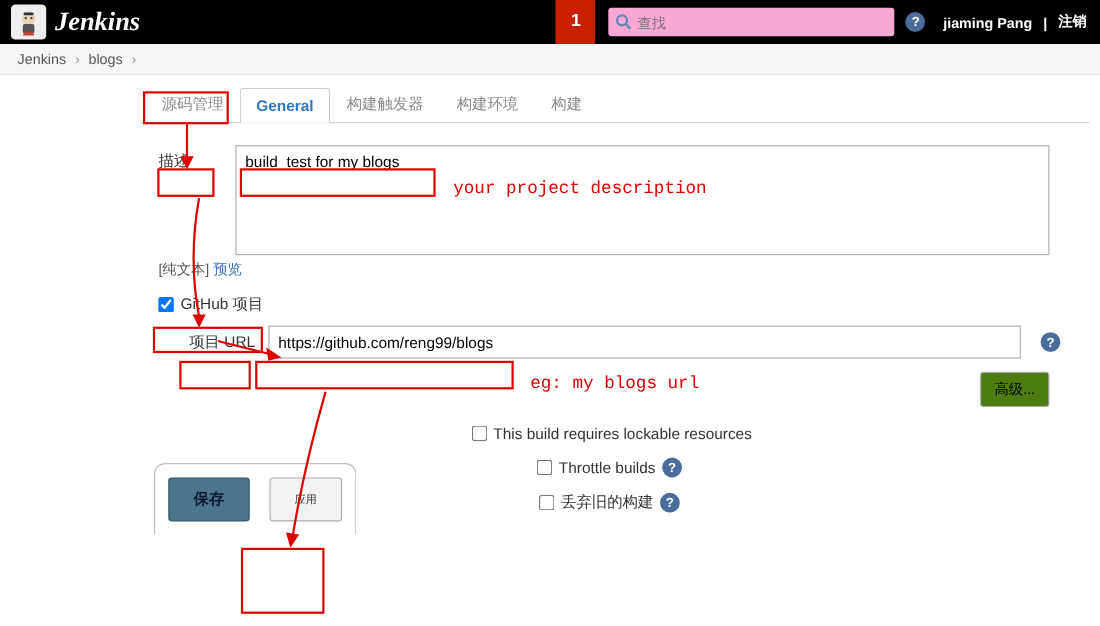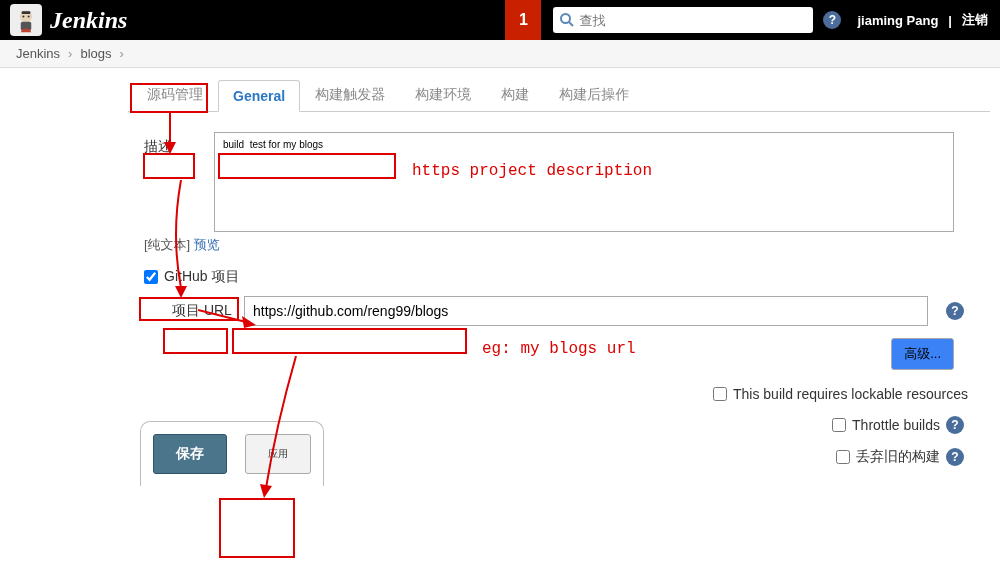--- a/index.html
+++ b/index.html
@@ -46,21 +46,21 @@
       display: flex;
       align-items: center;
       justify-content: center;
       font-weight: bold;
       font-size: 16px;
     }
     .search-box {
       margin-left: 12px;
       width: 260px;
       height: 26px;
-      background: #ffffff;
+      background: #f9a8d4;
       border-radius: 3px;
       display: flex;
       align-items: center;
       padding: 0 6px;
       color: #888;
     }
     .search-icon-svg { width: 16px; height: 16px; fill: #5c88b8; margin-right: 4px; }
     .search-input {
       border: none;
       outline: none;
@@ -164,21 +164,21 @@
       width: 70px;
       padding-top: 6px;
       font-size: 14px;
       color: #333;
     }
     .desc-textarea {
       flex: 1;
       height: 100px;
       border: 1px solid #aaa;
       padding: 6px 8px;
-      font-size: 10px;
+      font-size: 14px;
       font-family: inherit;
       resize: none;
       margin-right: 20px;
     }
     .desc-footer {
       color: #555;
       font-size: 13px;
       margin-top: 4px;
     }
     .preview-link { color: #3a6fb5; cursor: pointer; }
@@ -225,49 +225,49 @@
       cursor: pointer;
       margin-right: 10px;
     }
     .btn-row-right {
       display: flex;
       justify-content: flex-end;
       margin-top: 12px;
       margin-right: 20px;
     }
     .adv-btn {
-      background: #3b82f6;
+      background: #4d7c0f;
       border: 1px solid #aaa;
       padding: 6px 12px;
       font-size: 13px;
       cursor: pointer;
       border-radius: 3px;
     }
 
     .lower-checks { margin-top: 16px; }
-    .lower-checks .checkbox-row { justify-content: flex-end; }
+    .lower-checks .checkbox-row { justify-content: center; }
     .lower-checks .check-left { display: flex; align-items: center; gap: 6px; }
 
     
     .bottom-bar {
       position: absolute;
       left: 12px;
       bottom: 0;
       display: flex;
       gap: 18px;
       padding: 12px;
       background: #fff;
       border: 1px solid #bbb;
       border-bottom: none;
       border-top-left-radius: 10px;
       border-top-right-radius: 10px;
     }
     .btn-save {
       background: #4b758b;
-      color: #ffffff;
+      color: #0f172a;
       border: 1px solid #2f5367;
       padding: 10px 22px;
       font-size: 14px;
       font-weight: bold;
       cursor: pointer;
       border-radius: 3px;
     }
     .btn-apply {
       background: #f2f2f2;
       color: #333;
@@ -326,21 +326,20 @@
 
 <div class="content">
   <div class="config-panel">
 
     <div class="tabs">
       <div class="tab">源码管理</div>
       <div class="tab active">General</div>
       <div class="tab">构建触发器</div>
       <div class="tab">构建环境</div>
       <div class="tab">构建</div>
-      <div class="tab">构建后操作</div>
     </div>
 
     <div class="form-body">
 
       <div class="form-row">
         <div class="row-label">描述</div>
         <textarea class="desc-textarea" style="">build  test for my blogs</textarea>
       </div>
       <div class="desc-footer">
         <span>[纯文本]</span>
@@ -401,21 +400,21 @@
   <div class="redbox" style="left:218px; top:85px; width:178px; height:26px;"></div>
 
   <div class="redbox" style="left:139px; top:229px; width:100px; height:24px;"></div>
 
   <div class="redbox" style="left:163px; top:260px; width:65px; height:26px;"></div>
 
   <div class="redbox" style="left:232px; top:260px; width:235px; height:26px;"></div>
 
   <div class="redbox" style="left:219px; top:430px; width:76px; height:60px;"></div>
 
-  <div class="redtext" style="left:412px; top:94px;">https project description</div>
+  <div class="redtext" style="left:412px; top:94px;">your project description</div>
   <div class="redtext" style="left:482px; top:272px;">eg: my blogs url</div>
 
   <svg class="redarrow" style="left:160px; top:44px;" width="30" height="42">
     <line x1="10" y1="0" x2="10" y2="32" stroke="#d00" stroke-width="2"></line>
     <polygon points="10,42 4,30 16,30" fill="#d00"></polygon>
   </svg>
   <svg class="redarrow" style="left:163px; top:112px;" width="40" height="118">
     <path d="M 18 0 Q 8 55 18 108" stroke="#d00" stroke-width="2" fill="none"></path>
     <polygon points="18,118 12,106 24,106" fill="#d00"></polygon>
   </svg>

